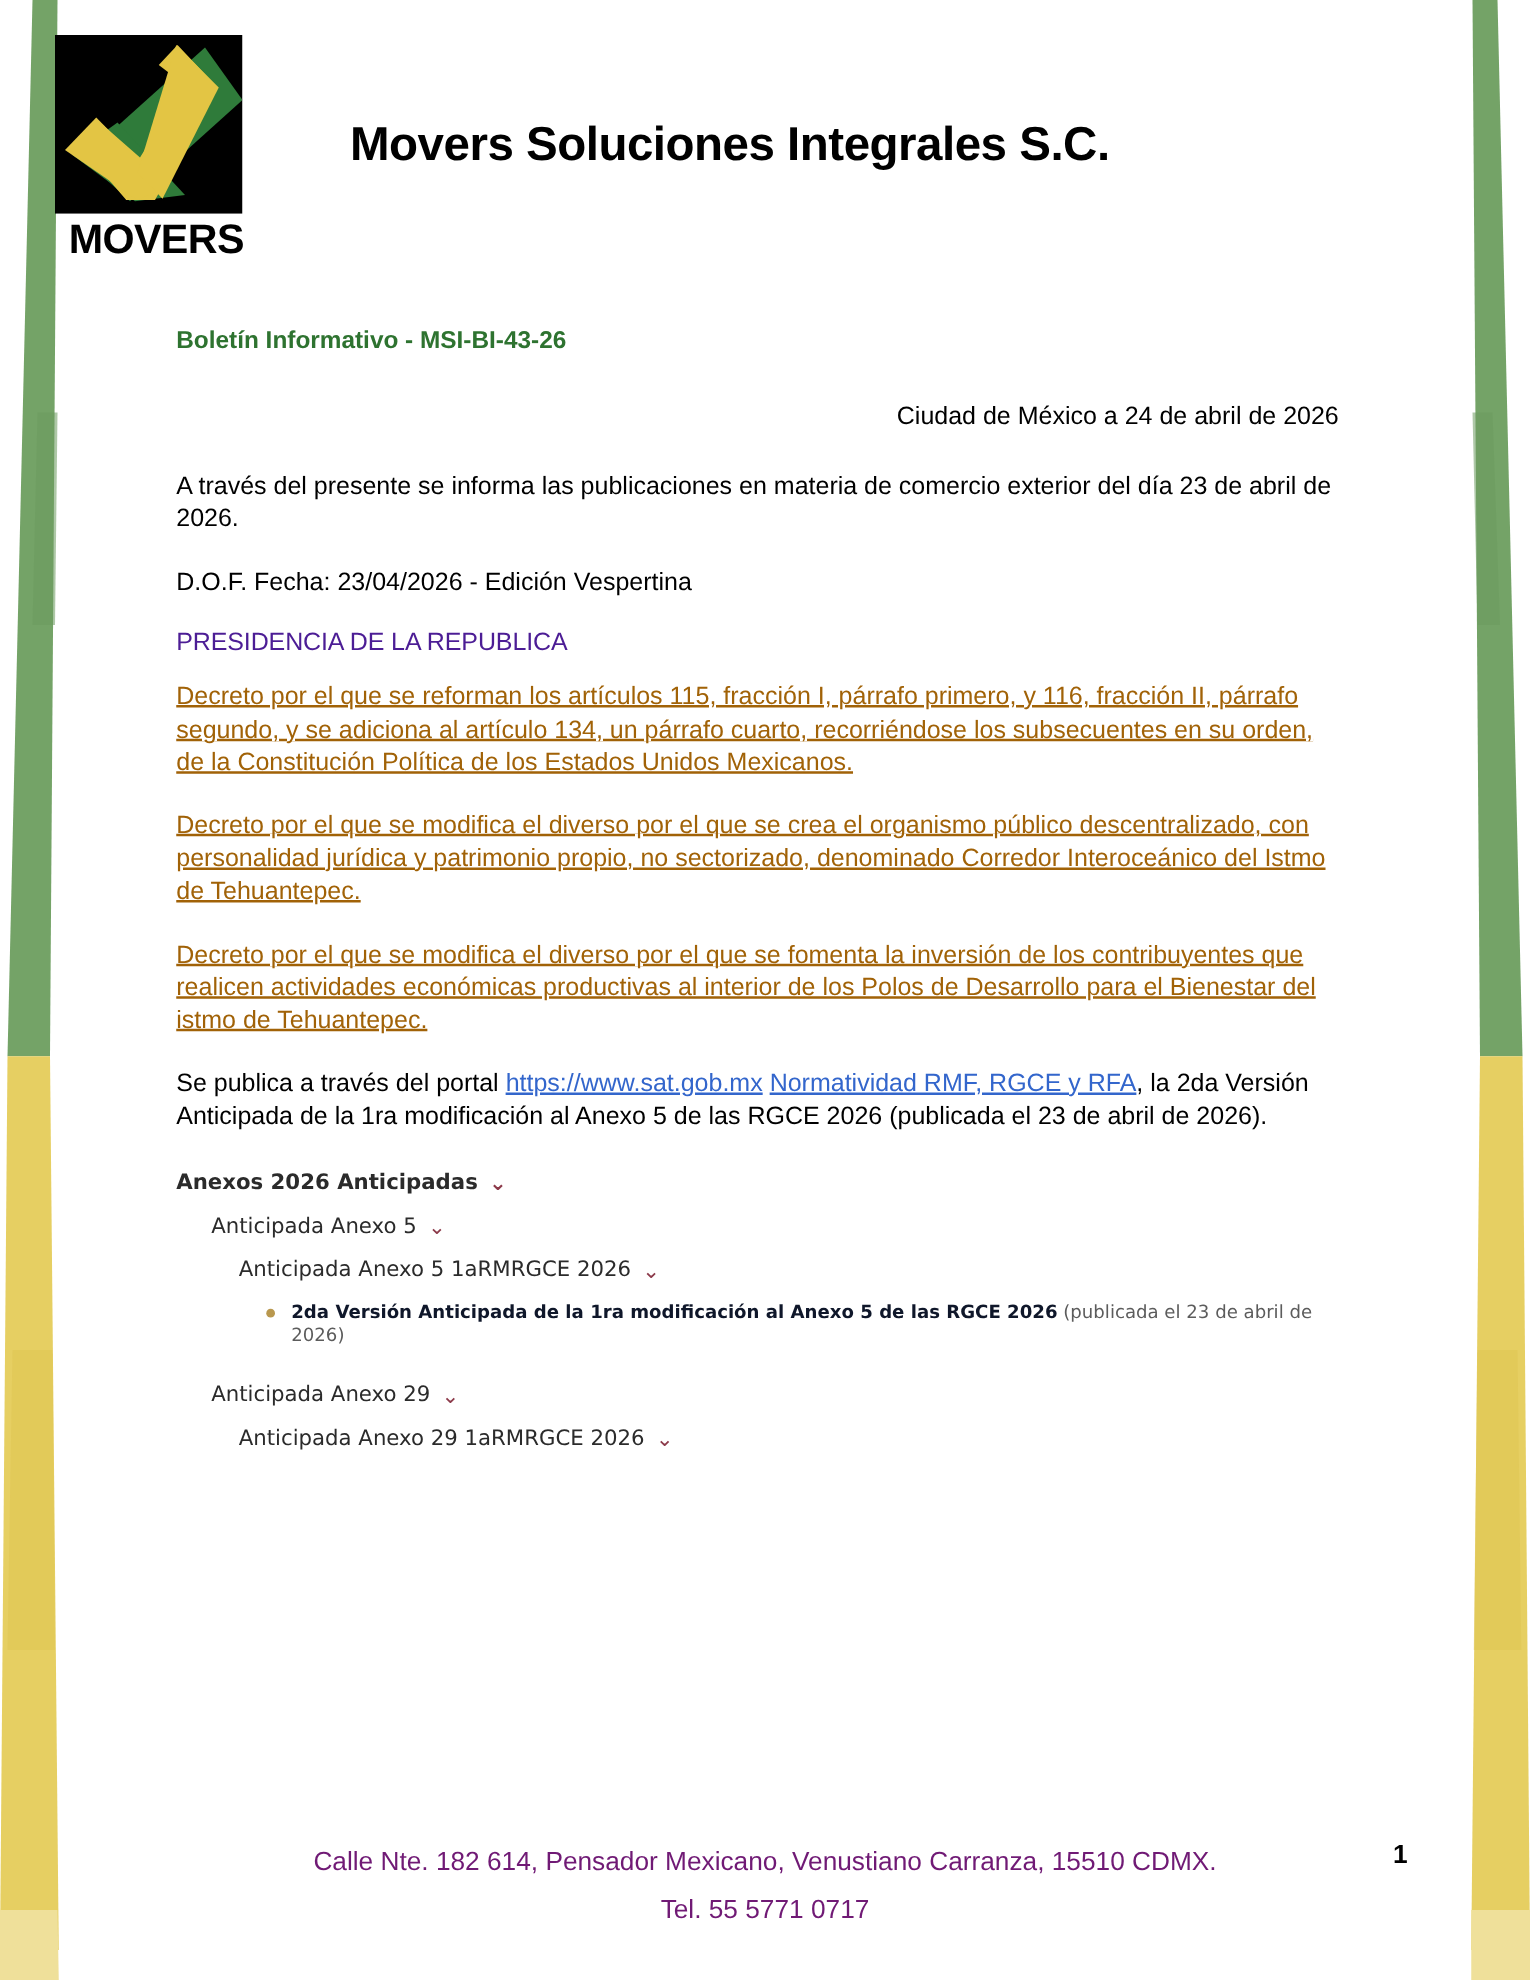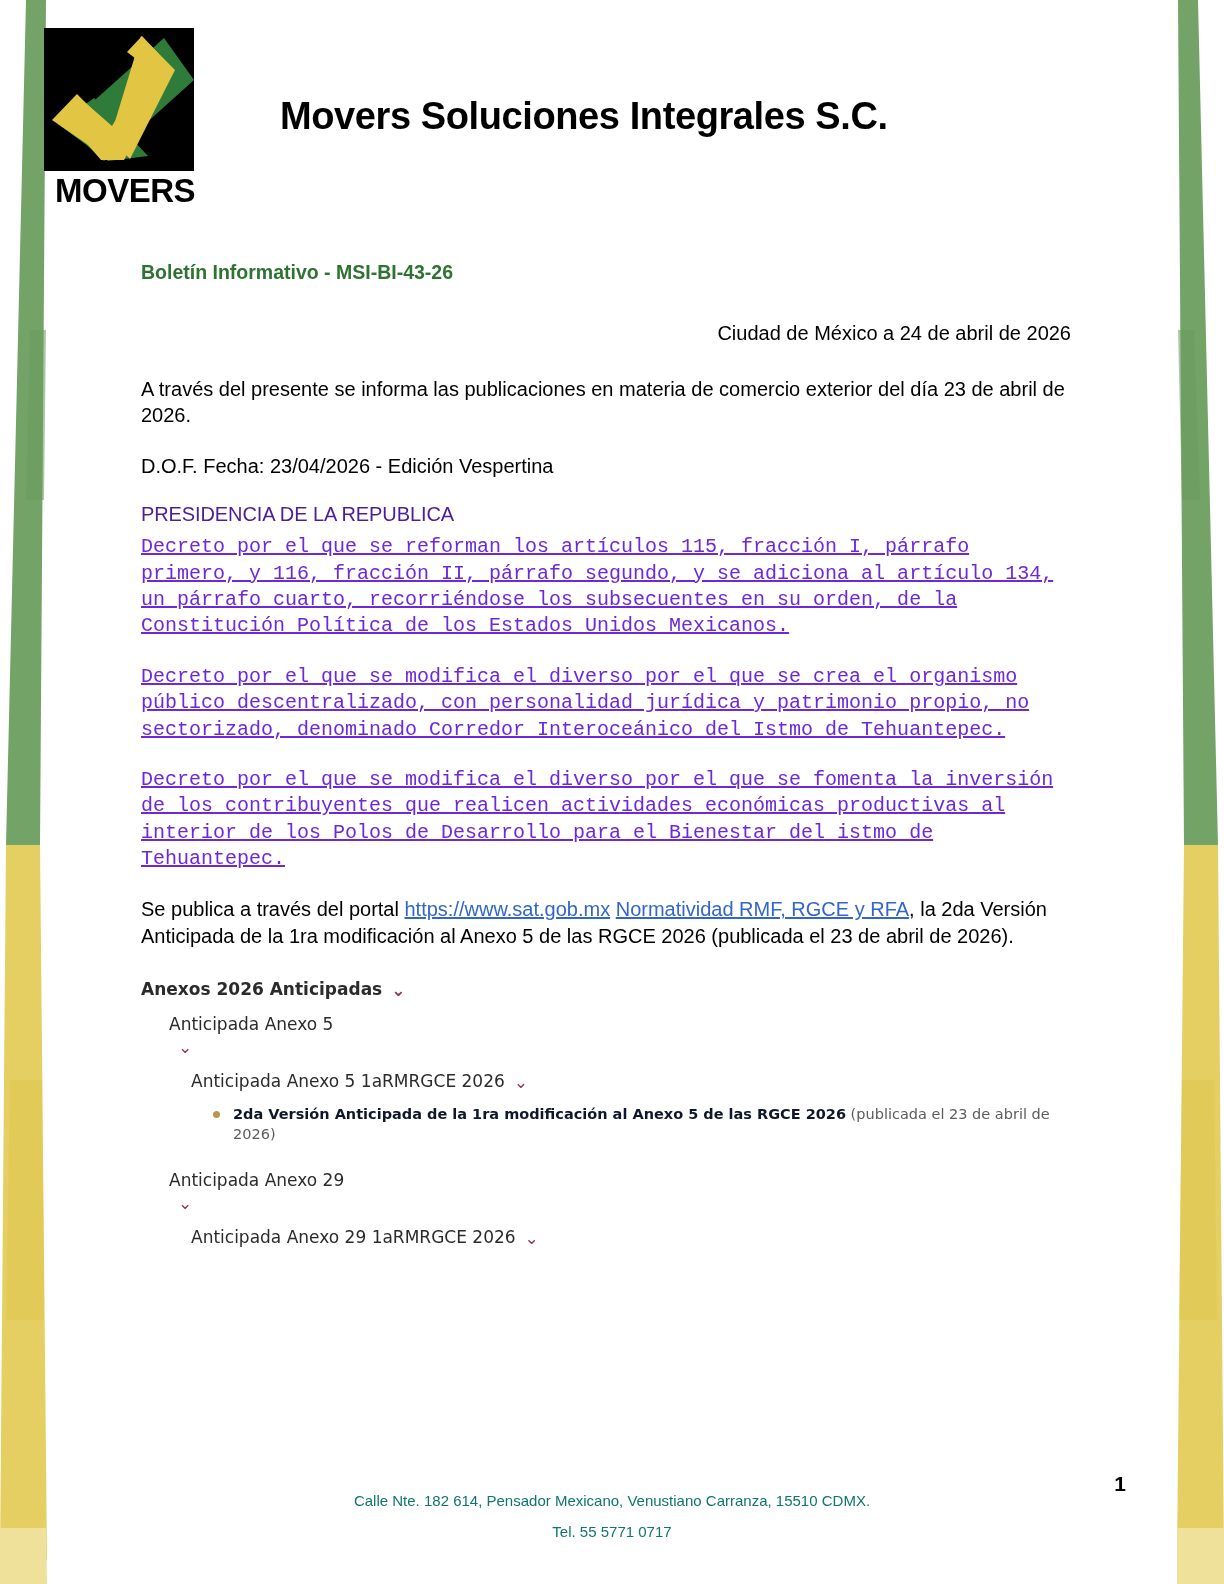--- a/index.html
+++ b/index.html
@@ -105,26 +105,25 @@
   .section-head {
     font-size: 20px;
     font-weight: normal;
     color: #4c1d95;
     margin: 0 0 8px 0;
     letter-spacing: -0.1px;
   }
   .doc-link {
     display: block;
     font-size: 20px;
-    color: #6d28d9;
+    color: #a16207;
     text-decoration: underline;
     line-height: 1.32;
-    margin: 8px 0 24px 0;
+    margin: 18px 0 24px 0;
     cursor: pointer;
-    font-family: Liberation Mono, monospace;
   }
   a.inline-link {
     color: #3366cc;
     text-decoration: underline;
     cursor: pointer;
   }
 
   
   .tree-shot {
     margin-top: 30px;
@@ -133,21 +132,21 @@
     color: #2b2b2b;
     width: 930px;
   }
   .tree-row {
     display: flex;
     align-items: flex-start;
     margin-bottom: 13px;
     line-height: 1.28;
   }
   .tree-l0 { margin-left: 0px;  font-size: 17px; font-weight: bold; }
-  .tree-l1 { margin-left: 28px; font-size: 17px; flex-direction: column; }
+  .tree-l1 { margin-left: 28px; font-size: 17px; }
   .tree-l2 { margin-left: 50px; font-size: 17px; }
   .tree-leaf {
     margin-left: 72px;
     font-size: 14.5px;
     display: flex;
     align-items: flex-start;
     margin-bottom: 8px;
     line-height: 1.35;
     max-width: 855px;
   }
@@ -174,22 +173,22 @@
 
   
   .footer {
     position: absolute;
     left: 0;
     bottom: 30px;
     width: 1224px;
     text-align: center;
   }
   .footer-line {
-    font-size: 15px;
-    color: #0f766e;
+    font-size: 21px;
+    color: #701a75;
     margin-bottom: 14px;
   }
   .footer-web {
     font-size: 19px;
     font-weight: bold;
     color: #000000;
     letter-spacing: -0.2px;
   }
   .page-num {
     position: absolute;

